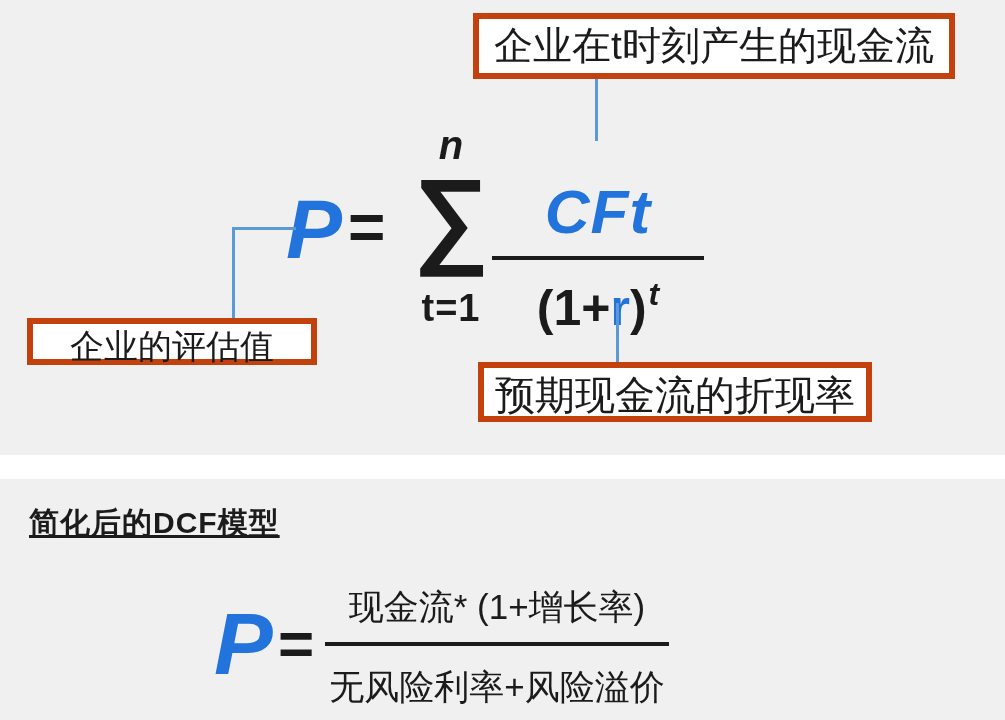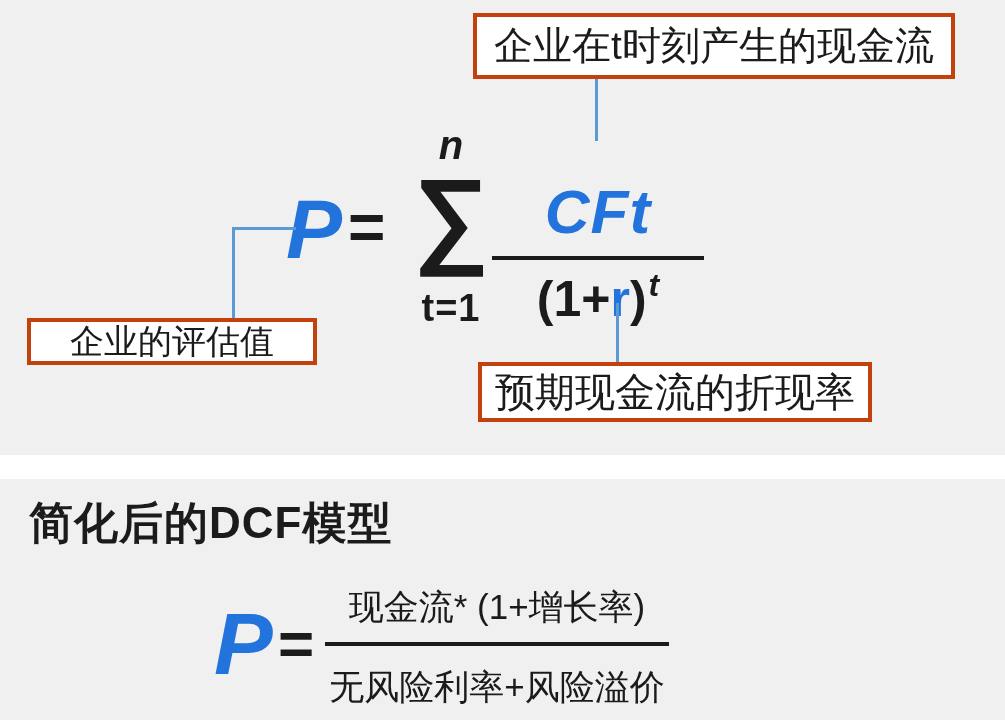--- a/index.html
+++ b/index.html
@@ -1,20 +1,20 @@
 <!DOCTYPE html>
 <html><head>
 <meta charset="utf-8">
 <style>
   html,body{margin:0;padding:0;}
   body{font-family:"Liberation Sans","DejaVu Sans",sans-serif;background:#d8d8d8;}
   .stage{position:relative;width:1005px;height:720px;background:#f0f0f0;overflow:hidden;color:#1b1b1b;}
 
   
-  .callout{position:absolute;background:#ffffff;border:4px solid #c2410c;display:flex;align-items:center;justify-content:center;box-sizing:border-box;}
+  .callout{position:absolute;background:#ffffff;border:6px solid #c2410c;display:flex;justify-content:center;box-sizing:border-box;}
   .callout span{white-space:nowrap;color:#1b1b1b;}
   .callout-top{left:473px;top:13px;width:482px;height:66px;font-size:39px;}
   .callout-left{left:27px;top:318px;width:290px;height:47px;font-size:34px;}
   .callout-bottom{left:478px;top:362px;width:394px;height:60px;font-size:40px;}
 
   
   .conn{position:absolute;background:#5b9bd5;}
   .conn-top{left:595px;top:79px;width:3px;height:62px;}
   .conn-left-h{left:232px;top:227px;width:64px;height:3px;}
   .conn-left-v{left:232px;top:227px;width:3px;height:93px;}
@@ -24,28 +24,28 @@
   .blue{color:#2274dc;}
   .p-top{position:absolute;left:286px;top:187px;font-size:84px;line-height:1;font-weight:bold;font-style:italic;}
   .eq-top{position:absolute;left:348px;top:195px;font-size:64px;line-height:1;font-weight:bold;}
   .sigma-col{position:absolute;left:394px;top:126px;width:114px;text-align:center;}
   .sigma-n{display:block;font-size:40px;line-height:38px;font-weight:bold;font-style:italic;}
   .sigma-sym{display:block;font-size:106px;line-height:104px;font-weight:bold;}
   .sigma-low{display:block;font-size:38px;line-height:36px;margin-top:22px;font-weight:bold;letter-spacing:1px;}
   .frac-top{position:absolute;left:492px;top:145px;width:212px;text-align:center;}
   .frac-top .num{display:block;font-size:62px;line-height:64px;font-weight:bold;font-style:italic;letter-spacing:1px;margin-top:35px;}
   .frac-bar{display:block;height:4px;background:#1b1b1b;margin-top:12px;}
-  .frac-top .den{display:block;font-size:50px;line-height:51px;margin-top:14px;font-weight:bold;}
+  .frac-top .den{display:block;font-size:50px;line-height:68px;margin-top:14px;font-weight:bold;}
   .frac-top .den .exp{font-size:32px;font-style:italic;position:relative;top:-20px;margin-left:2px;}
 
   
   .divider{position:absolute;left:0;top:455px;width:1005px;height:24px;background:#ffffff;}
 
   
-  .heading{position:absolute;left:29px;top:501px;margin:0;font-size:44px;line-height:44px;font-weight:bold;letter-spacing:1px;}
+  .heading{position:absolute;left:29px;top:501px;margin:0;font-size:30px;line-height:44px;font-weight:bold;letter-spacing:1px;text-decoration:underline;}
   .p-bot{position:absolute;left:214px;top:600px;font-size:88px;line-height:1;font-weight:bold;font-style:italic;}
   .eq-bot{position:absolute;left:278px;top:613px;font-size:62px;line-height:1;font-weight:bold;}
   .frac-bot{position:absolute;left:325px;top:586px;width:344px;text-align:center;}
   .frac-bot .num{display:block;font-size:35px;line-height:42px;}
   .frac-bot .bar{display:block;height:4px;background:#1b1b1b;margin-top:14px;}
   .frac-bot .den{display:block;font-size:35px;line-height:42px;margin-top:20px;}
 </style>
 </head>
 <body>
 

